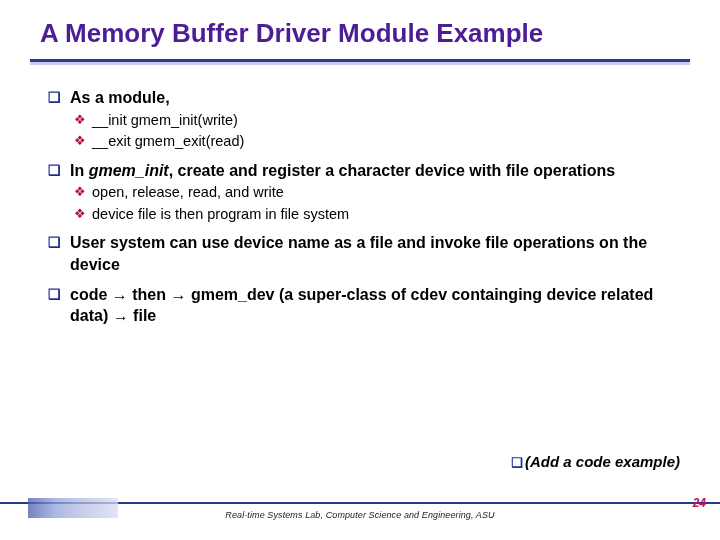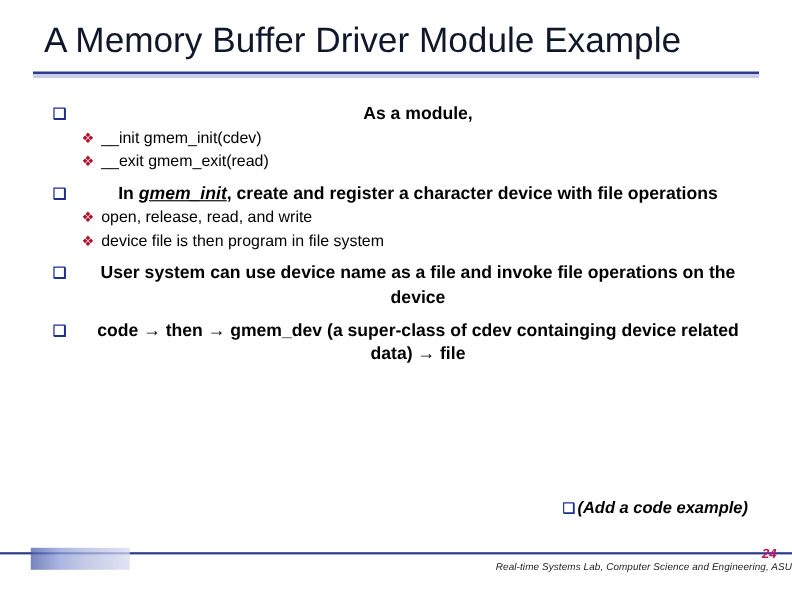--- a/index.html
+++ b/index.html
@@ -13,24 +13,24 @@
     position: relative;
     overflow: hidden;
   }
   .slide {
     width: 720px;
     height: 540px;
     position: relative;
     box-sizing: border-box;
   }
   .title {
-    font-size: 32px;
-    font-weight: normal;
+    font-size: 26px;
+    font-weight: bold;
     padding: 18px 30px 6px 40px;
-    color: #0f172a;
+    color: #4c1d95;
   }
   .title-rule {
     margin: 4px 30px 0 30px;
     height: 6px;
     background: linear-gradient(to bottom, #2b3a8e 0%, #2b3a8e 45%, #c9cde6 45%, #c9cde6 100%);
   }
   .content {
     padding: 14px 30px 0 48px;
     font-size: 16px;
     line-height: 1.35;
@@ -41,38 +41,37 @@
     font-weight: bold;
   }
   .lvl1 .blt {
     flex: 0 0 22px;
     color: #1e2f94;
     font-size: 14px;
     line-height: 20px;
   }
   .lvl1 .txt {
     flex: 1;
-    text-align: center;
   }
   .lvl2 {
     display: flex;
     margin: 2px 0 2px 26px;
     font-size: 14.5px;
     font-weight: normal;
   }
   .lvl2 .blt {
     flex: 0 0 18px;
     color: #b01030;
     font-size: 13px;
     line-height: 18px;
   }
   .lvl2 .txt {
     flex: 1;
   }
-  .italic { font-style: italic; text-decoration: underline; }
+  .italic { font-style: italic; }
   .arrow { font-family: Arial, sans-serif; }
   .addnote {
     position: absolute;
     right: 40px;
     bottom: 70px;
     font-size: 15px;
     font-style: italic;
     font-weight: bold;
     color: #000;
   }
@@ -97,21 +96,21 @@
     width: 90px;
     height: 20px;
     background: linear-gradient(90deg, #4a5aa8 0%, #8fa0d8 30%, #b0b8e0 55%, #d8dcf0 100%);
     opacity: 0.75;
   }
   .footer-text {
     position: absolute;
     left: 0;
     right: 0;
     bottom: 20px;
-    text-align: right;
+    text-align: center;
     font-size: 9px;
     font-style: italic;
     color: #222;
     letter-spacing: 0.1px;
   }
   .page-num {
     position: absolute;
     right: 14px;
     bottom: 30px;
     font-size: 12px;
@@ -129,21 +128,21 @@
   <div class="title-rule"></div>
 
   <div class="content">
 
     <div class="lvl1">
       <span class="blt">❑</span>
       <span class="txt">As a module,</span>
     </div>
     <div class="lvl2">
       <span class="blt">❖</span>
-      <span class="txt">__init   gmem_init(cdev)</span>
+      <span class="txt">__init   gmem_init(write)</span>
     </div>
     <div class="lvl2">
       <span class="blt">❖</span>
       <span class="txt">__exit  gmem_exit(read)</span>
     </div>
 
     <div class="lvl1">
       <span class="blt">❑</span>
       <span class="txt">
         <span>In </span><span class="italic">gmem_init</span><span>, create and register a character device with file operations</span>

